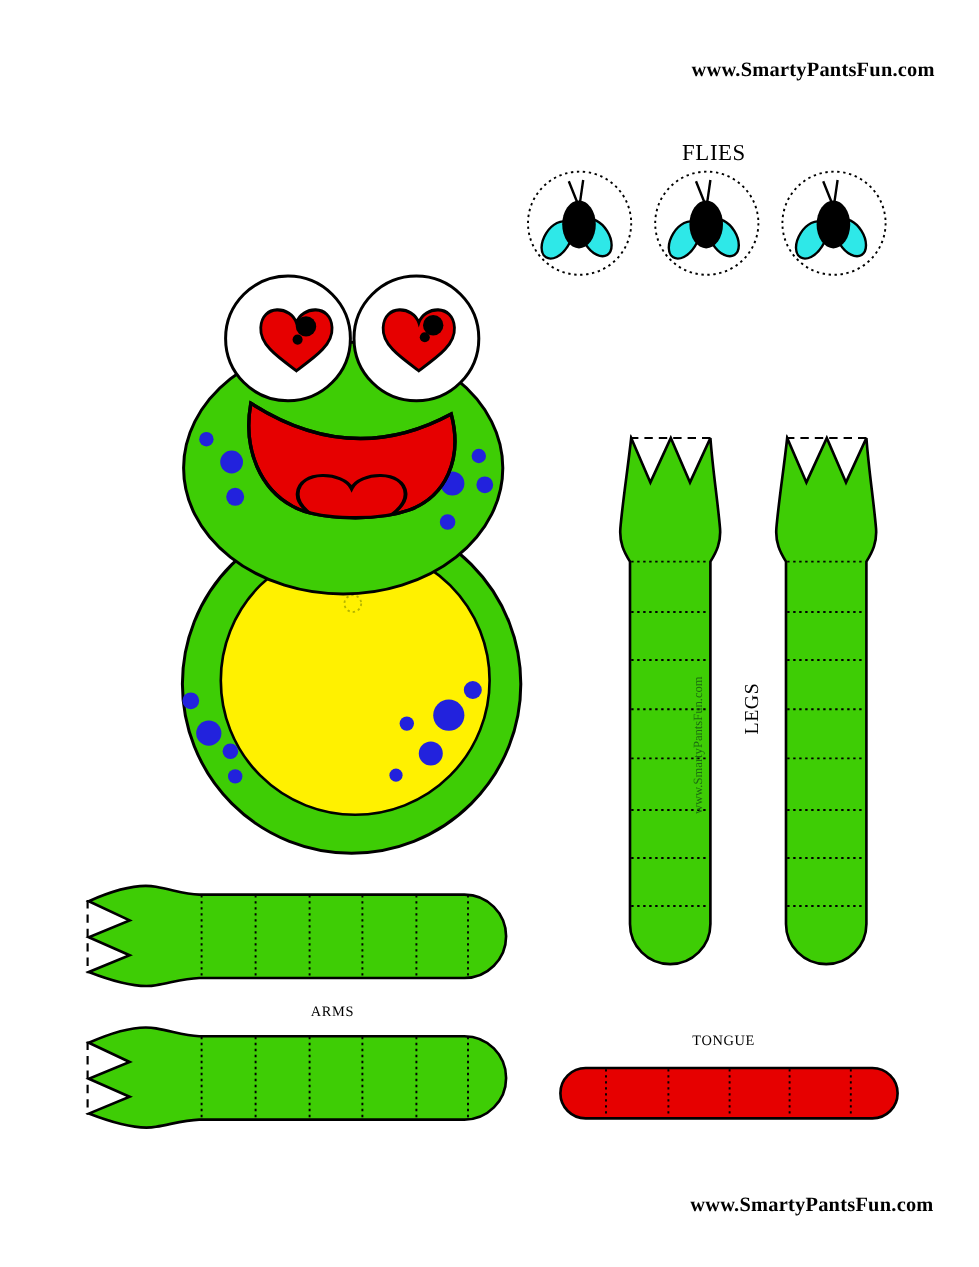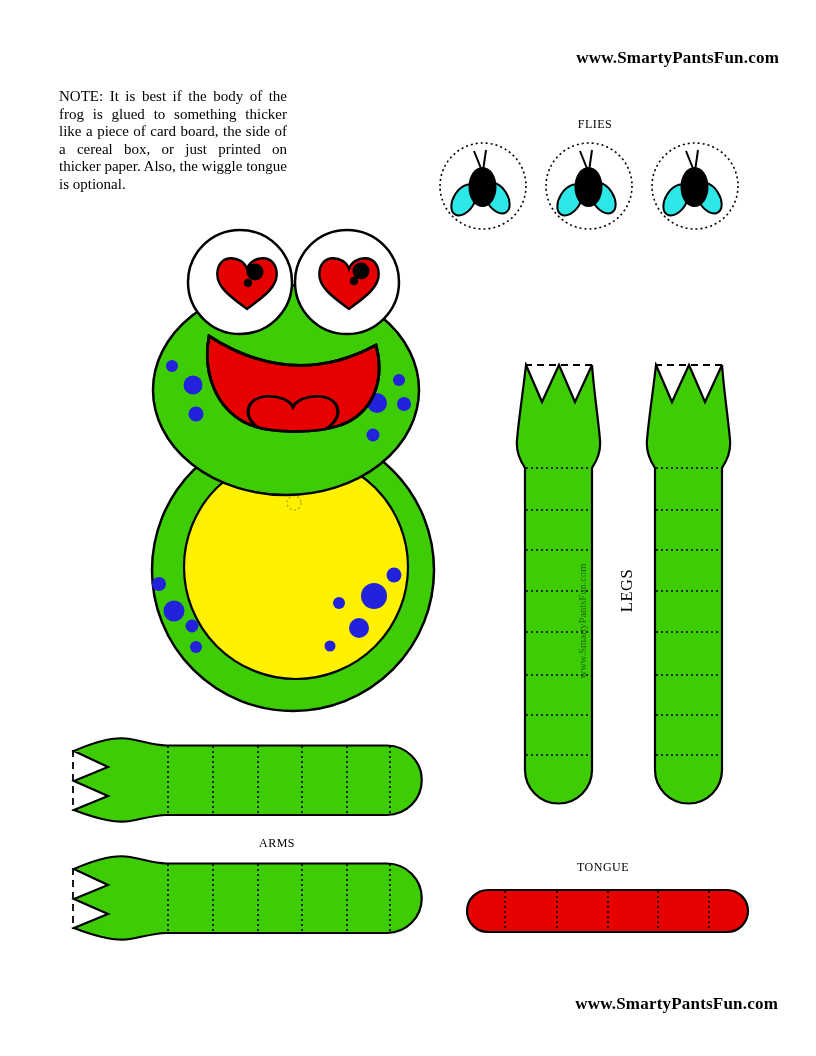--- a/index.html
+++ b/index.html
@@ -9,42 +9,41 @@
   }
   html,body{margin:0;padding:0;background:#fff;}
   .page{position:relative;width:816px;height:1056px;background:#ffffff;overflow:hidden;
         font-family:"Liberation Serif","DejaVu Serif",serif;color:#000;}
   .abs{position:absolute;}
   .site-url{font-weight:bold;font-size:17px;letter-spacing:0.2px;}
   .header-url{top:48px;right:37px;}
   .footer-url{top:994px;right:38px;}
   .note{left:59px;top:88px;width:228px;font-size:15px;line-height:17.6px;text-align:justify;}
   .part-label{font-size:12px;text-align:center;letter-spacing:0.5px;}
-  .flies-label{left:560px;top:117px;width:70px;font-size:12px;}
+  .flies-label{left:560px;top:117px;width:70px;font-size:19px;}
   .arms-label{left:237px;top:836px;width:80px;}
   .tongue-label{left:553px;top:860px;width:100px;}
   .legs-label{left:595px;top:582px;width:60px;height:17px;font-size:16.5px;
               transform:rotate(-90deg);transform-origin:center;}
   .leg-watermark{left:523px;top:615px;width:120px;height:12px;font-size:10.5px;
                  color:var(--watermark-green);text-align:center;
                  transform:rotate(-90deg);transform-origin:center;white-space:nowrap;}
   svg{display:block;}
   .g-fill{fill:var(--frog-green);} .y-fill{fill:var(--belly-yellow);}
   .r-fill{fill:var(--red);} .b-fill{fill:var(--spot-blue);}
   .c-fill{fill:var(--wing-cyan);} .k-fill{fill:var(--outline-black);}
   .ol{stroke:var(--outline-black);}
 </style>
 </head>
 <body>
 
 <div class="page">
 
   <div class="abs site-url header-url">www.SmartyPantsFun.com</div>
 
-  <div class="abs note">NOTE: It is best if the body of the frog is glued to something thicker like a piece of card board, the side of a cereal box, or just printed on thicker paper. Also, the wiggle tongue is optional.</div>
 
   <div class="abs part-label flies-label">FLIES</div>
 
   <svg class="abs" style="left:437px;top:140px;" width="92" height="92" viewBox="0 0 92 92">
     <circle cx="46" cy="46" r="43" fill="none" class="ol" stroke-width="1.6" stroke-dasharray="2,3"></circle>
     <ellipse class="c-fill ol" stroke-width="2" cx="27" cy="60" rx="10.5" ry="17" transform="rotate(32 27 60)"></ellipse>
     <ellipse class="c-fill ol" stroke-width="2" cx="60" cy="58" rx="10.5" ry="17" transform="rotate(-32 60 58)"></ellipse>
     <path d="M45,31 L37,11 M46,31 L49,10" fill="none" class="ol" stroke-width="2"></path>
     <ellipse class="k-fill" cx="45.5" cy="47" rx="14" ry="20"></ellipse>
   </svg>

